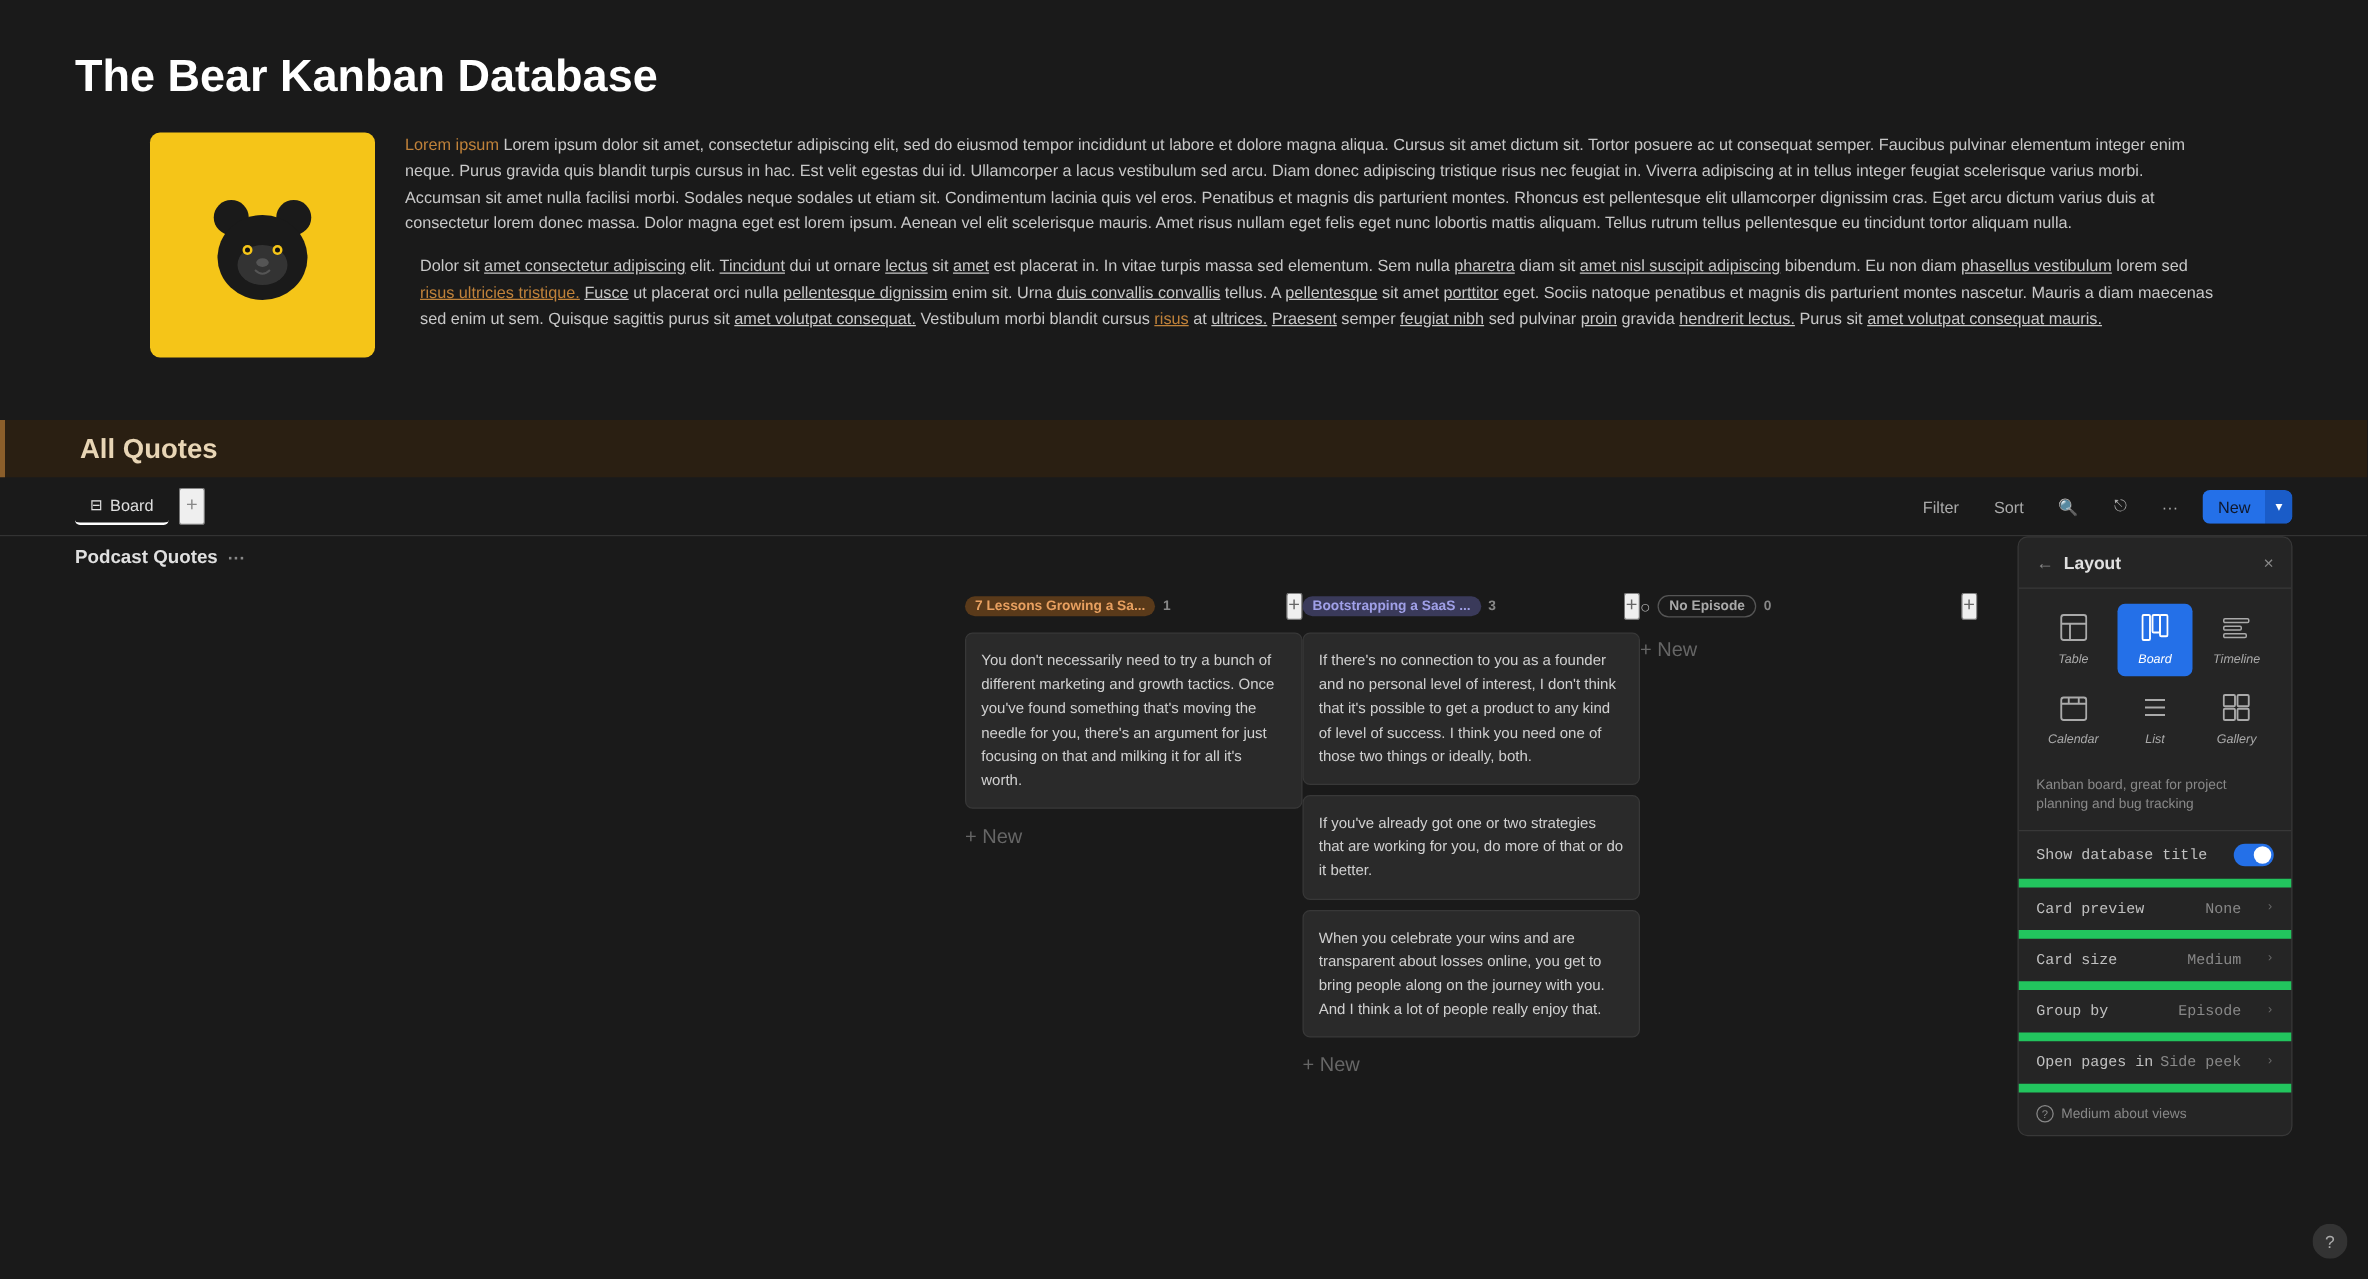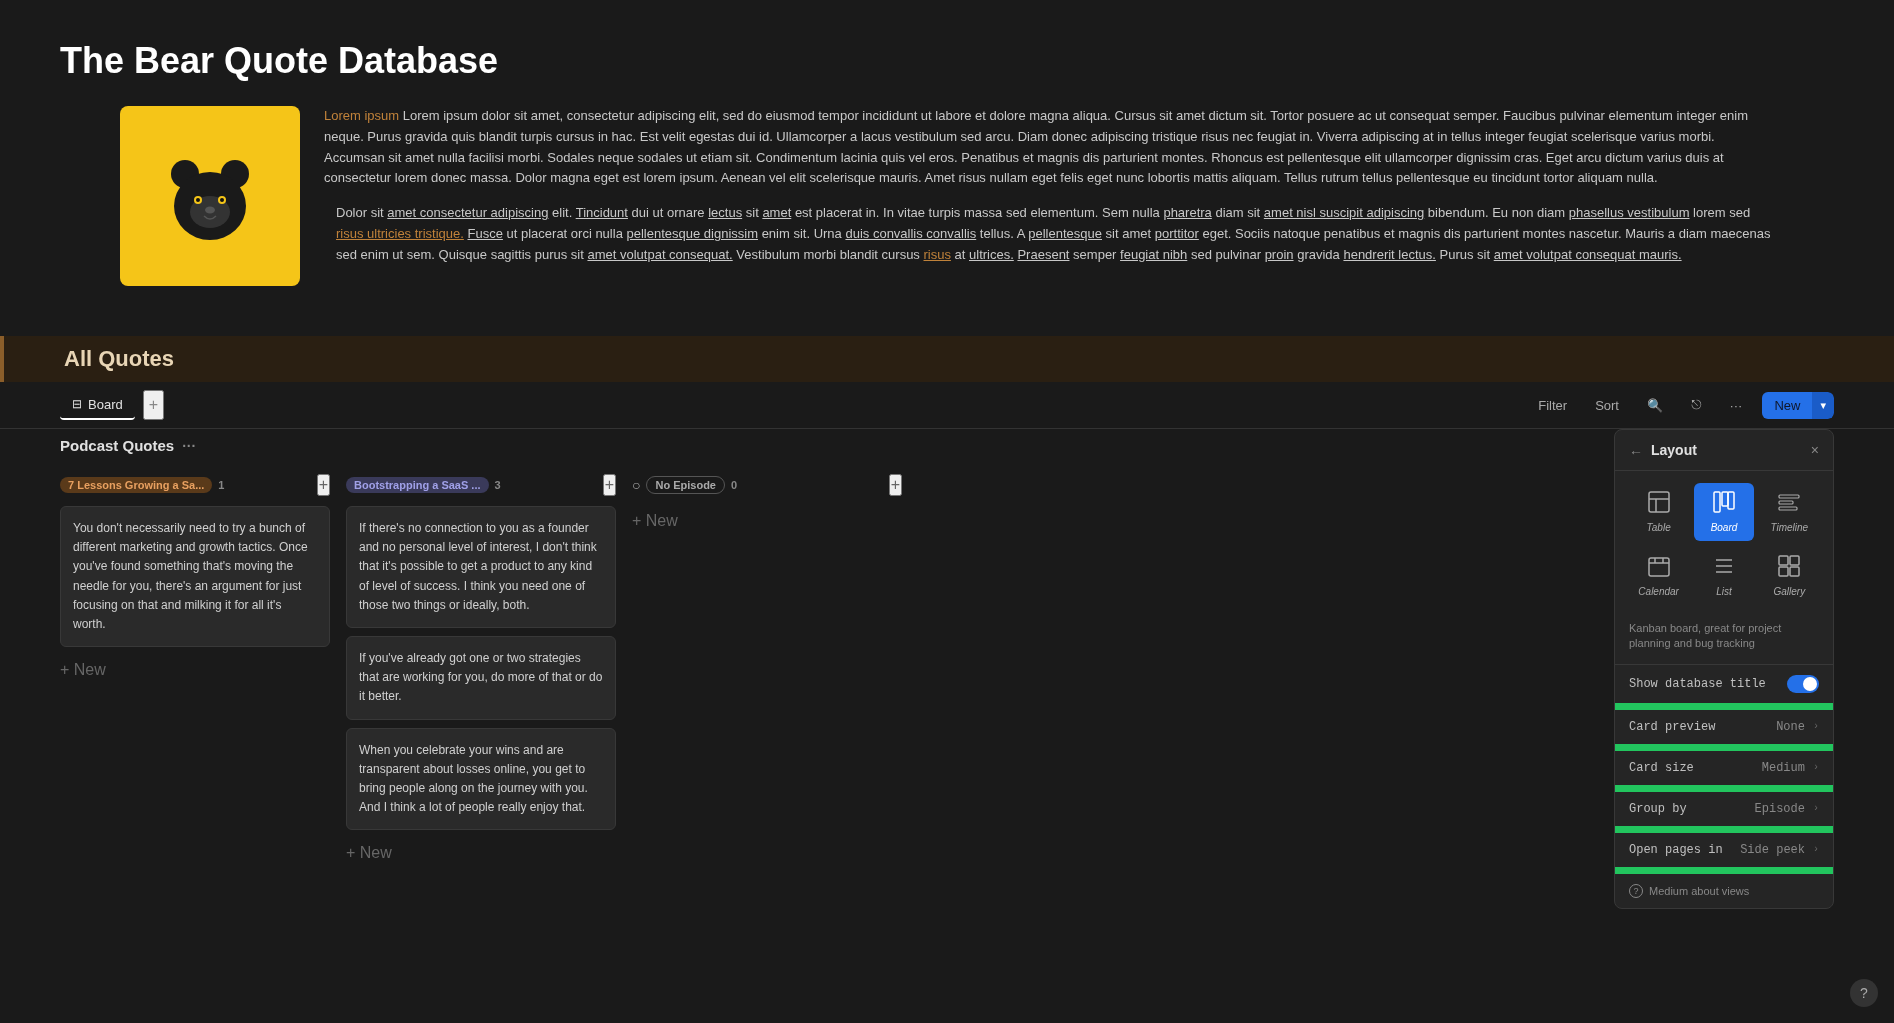--- a/index.html
+++ b/index.html
@@ -169,23 +169,23 @@
       align-items: center;
       gap: 4px;
       color: #888;
       cursor: pointer;
       font-size: 12px;
       padding: 4px 0;
     }
     
     .kanban-board {
       display: flex;
-      gap: 16px;
       margin-top: 12px;
       overflow-x: auto;
+      justify-content: flex-end;
     }
     .kanban-column {
       width: 270px;
       flex-shrink: 0;
     }
     .column-header {
       display: flex;
       align-items: center;
       justify-content: space-between;
       margin-bottom: 10px;
@@ -333,21 +333,21 @@
     }
     .panel-row-label {
       font-size: 12px;
       color: #c0c0c0;
     }
     .panel-row-value {
       font-size: 12px;
       color: #888;
       display: flex;
       align-items: center;
-      gap: 8px;
+      gap: 20px;
     }
     .toggle-on {
       width: 32px;
       height: 18px;
       background: #2470e8;
       border-radius: 9px;
       position: relative;
       cursor: pointer;
     }
     .toggle-on::after {
@@ -413,21 +413,21 @@
       font-size: 14px;
       cursor: pointer;
     }
   </style>
 </head>
 <body>
 
 <div class="page-container">
 
   <div class="page-header">
-    <h1 class="page-title">The Bear Quote Database</h1>
+    <h1 class="page-title">The Bear Kanban Database</h1>
 
     <div class="page-content-area">
 
       <div class="bear-logo">
         <svg class="bear-svg" viewBox="0 0 100 100" fill="none" xmlns="http://www.w3.org/2000/svg">
 
           <circle cx="25" cy="28" r="14" fill="#1a1a1a"></circle>
           <circle cx="75" cy="28" r="14" fill="#1a1a1a"></circle>
 
           <ellipse cx="50" cy="60" rx="36" ry="34" fill="#1a1a1a"></ellipse>

